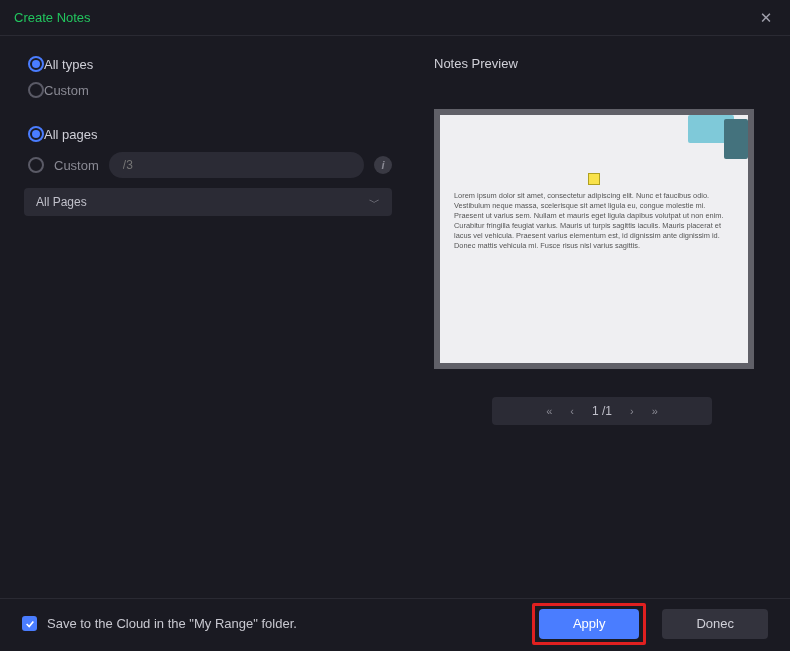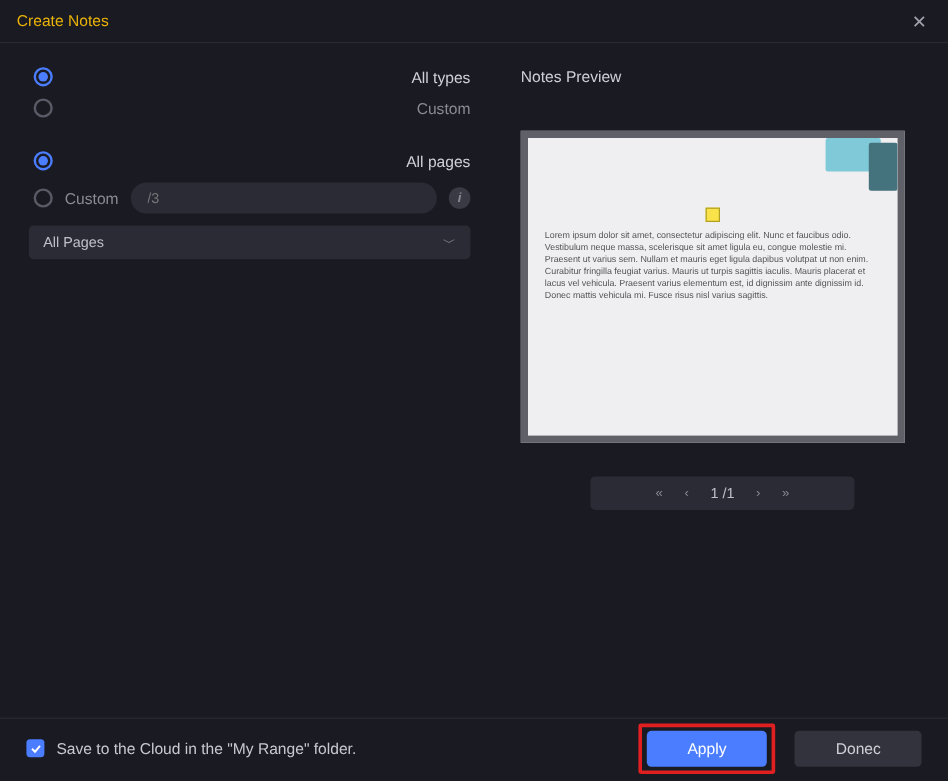--- a/index.html
+++ b/index.html
@@ -1,24 +1,24 @@
 <!DOCTYPE html>
 <html><head>
 <meta charset="utf-8">
 <style>
   * { box-sizing: border-box; margin: 0; padding: 0; font-family: -apple-system, BlinkMacSystemFont, "Segoe UI", Arial, sans-serif; }
   body { background: #1a1a22; width: 790px; height: 651px; overflow: hidden; color: #c8c8d0; font-size: 13px; }
   .titlebar { height: 36px; display: flex; align-items: center; justify-content: space-between; padding: 0 14px; border-bottom: 1px solid #2a2a33; }
-  .titlebar-title { color: #eab308; font-size: 13px; }
+  .titlebar-title { color: #22c55e; font-size: 13px; }
   .close-btn { width: 20px; height: 20px; display:flex; align-items:center; justify-content:center; color:#a0a0ac; cursor:pointer; font-size: 15px; }
   .body { display: flex; height: 562px; }
   .left { width: 410px; padding: 20px 18px 0 24px; }
   .right { flex:1; padding: 20px 20px 0 24px; display:flex; flex-direction:column; }
   .section-label { color:#d0d0d8; font-size:13px; margin-bottom: 12px; }
-  .radio-row { display:flex; align-items:center; gap:20px; margin-bottom: 10px; padding-left:4px;justify-content:space-between; }
+  .radio-row { display:flex; align-items:center; gap:0; margin-bottom: 10px; padding-left:4px; }
   .radio { width:16px; height:16px; border-radius:50%; border:2px solid #5a5a66; display:inline-flex; align-items:center; justify-content:center; cursor:pointer; }
   .radio.checked { border-color:#4a7dff; }
   .radio.checked::after { content:""; width:8px; height:8px; border-radius:50%; background:#4a7dff; }
   .radio-label { color:#d0d0d8; }
   .radio-label.muted { color:#8a8a94; }
   .spacer-md { height: 18px; }
   .custom-row { display:flex; align-items:center; gap:10px; margin-bottom:10px; padding-left:4px;}
   .page-input { flex:1; background:#2b2b35; border:none; border-radius:14px; height:26px; color:#9a9aa4; padding: 0 14px; font-size:12px; }
   .info-icon { width:18px; height:18px; border-radius:50%; background:#3a3a44; display:inline-flex; align-items:center; justify-content:center; color:#8a8a94; font-size:11px; font-style:italic; font-weight:bold; cursor:default; }
   .select { margin-top:6px; width:368px; height:28px; background:#2b2b35; border:none; border-radius:4px; display:flex; align-items:center; justify-content:space-between; padding:0 12px; color:#c0c0ca; cursor:pointer; font-size:12px; }

